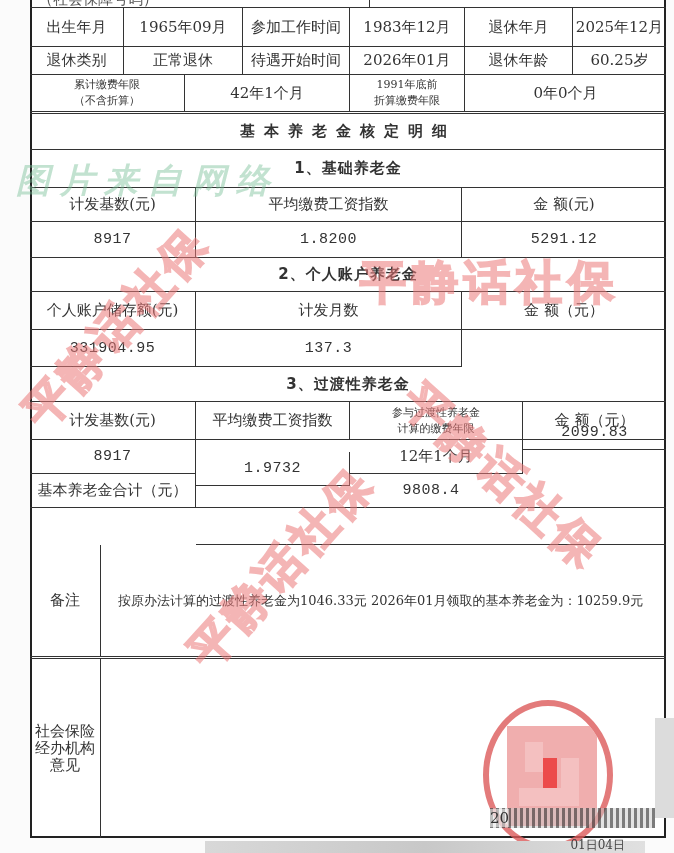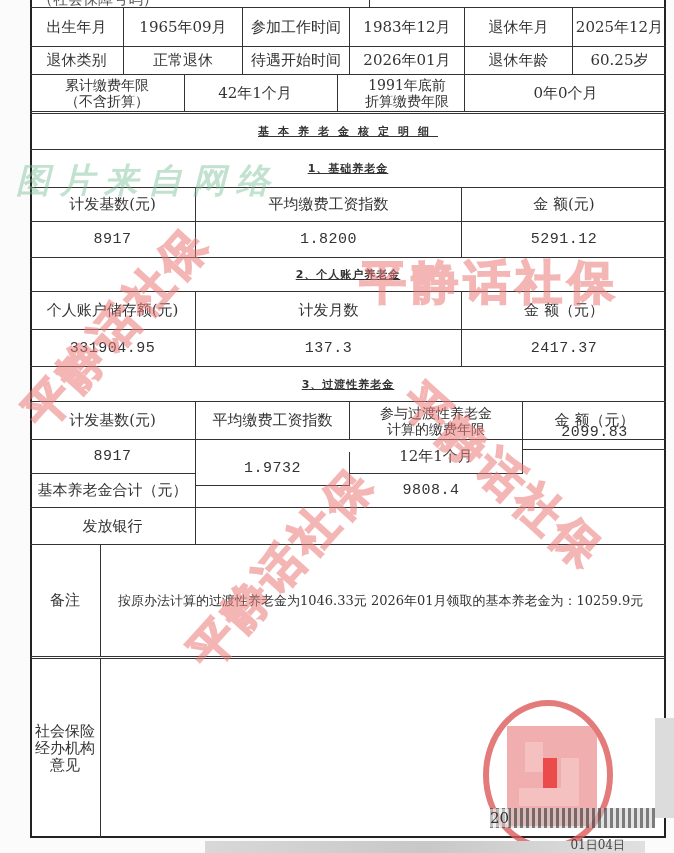--- a/index.html
+++ b/index.html
@@ -10,23 +10,23 @@
   }
   .page { position: absolute; left: 0; top: 0; width: 674px; height: 853px; background: #fbfbfb; }
   .frame { position: absolute; left: 30px; top: 0; width: 636px; height: 838px; border-left: 2px solid #222; border-right: 2px solid #222; border-bottom: 2px solid #222; box-sizing: border-box; background: #fff; }
   .cell {
     position: absolute; box-sizing: border-box;
     border-right: 1.5px solid #333; border-bottom: 1.5px solid #333;
     display: flex; align-items: center; justify-content: center; text-align: center;
     font-size: 15px; line-height: 17px; color: #333;
   }
   .cell.noright { border-right: none; }
-  .cell.bold { font-family: "DejaVu Sans", "Liberation Sans", sans-serif; font-weight: bold; font-size: 11px; letter-spacing: 1px; text-decoration: underline; }
+  .cell.bold { font-family: "DejaVu Sans", "Liberation Sans", sans-serif; font-weight: bold; font-size: 15px; letter-spacing: 1px; }
   .cell.heading { letter-spacing: 9px; }
-  .cell.small { font-size: 14px; line-height: 16px; }
+  .cell.small { font-size: 11px; line-height: 16px; }
   .num { font-family: "Liberation Mono", "DejaVu Sans Mono", monospace; font-size: 15px; letter-spacing: 0.5px; }
   .topcap { position: absolute; left: 30px; top: 0; width: 340px; height: 7px; border-right: 1.5px solid #333; overflow: hidden; box-sizing: border-box; }
   .topcap span { position: absolute; top: -10px; left: 8px; font-size: 15px; color: #555; }
   .dbl { position: absolute; left: 30px; width: 636px; height: 3px; border-top: 1.5px solid #333; border-bottom: 1.5px solid #333; box-sizing: border-box; }
   .watermark {
     position: absolute; font-family: "DejaVu Sans", "Liberation Sans", sans-serif; font-weight: bold;
     color: transparent; -webkit-text-stroke: 2px rgba(235,120,120,0.55); pointer-events: none; white-space: nowrap;
   }
   .watermark.green { -webkit-text-stroke: 0; color: rgba(120,190,150,0.45); font-style: italic; }
   .stamp {
@@ -64,21 +64,21 @@
   <div class="cell" style="left:124px;top:47px;width:119px;height:28px;">正常退休</div>
   <div class="cell" style="left:243px;top:47px;width:107px;height:28px;">待遇开始时间</div>
   <div class="cell" style="left:350px;top:47px;width:115px;height:28px;">2026年01月</div>
   <div class="cell" style="left:465px;top:47px;width:108px;height:28px;">退休年龄</div>
   <div class="cell noright" style="left:573px;top:47px;width:93px;height:28px;">60.25岁</div>
 
   <div class="cell small" style="left:30px;top:75px;width:155px;height:37px;flex-direction:column;">
     <span>累计缴费年限</span>
     <span>（不含折算）</span>
   </div>
-  <div class="cell" style="left:173px;top:75px;width:165px;height:37px;text-align:center;">42年1个月</div>
+  <div class="cell" style="left:185px;top:75px;width:165px;height:37px;text-align:center;">42年1个月</div>
   <div class="cell small" style="left:350px;top:75px;width:115px;height:37px;flex-direction:column;">
     <span>1991年底前</span>
     <span>折算缴费年限</span>
   </div>
   <div class="cell noright" style="left:465px;top:75px;width:201px;height:37px;">0年0个月</div>
 
   <div class="dbl" style="top:111px;"></div>
 
   <div class="cell bold heading noright" style="left:30px;top:114px;width:636px;height:36px;">基本养老金核定明细</div>
 
@@ -89,39 +89,37 @@
   <div class="cell num" style="left:30px;top:222px;width:166px;height:36px;">8917</div>
   <div class="cell num" style="left:196px;top:222px;width:266px;height:36px;">1.8200</div>
   <div class="cell num noright" style="left:462px;top:222px;width:204px;height:36px;">5291.12</div>
 
   <div class="cell bold noright" style="left:30px;top:258px;width:636px;height:34px;">2、个人账户养老金</div>
   <div class="cell" style="left:30px;top:292px;width:166px;height:38px;">个人账户储存额(元)</div>
   <div class="cell" style="left:196px;top:292px;width:266px;height:38px;">计发月数</div>
   <div class="cell noright" style="left:462px;top:292px;width:204px;height:38px;">金 额（元）</div>
   <div class="cell num" style="left:30px;top:330px;width:166px;height:37px;">331904.95</div>
   <div class="cell num" style="left:196px;top:330px;width:266px;height:37px;">137.3</div>
-  <div class="cell num noright" style="left:462px;top:330px;width:204px;height:37px;">2417.37</div>
 
   <div class="cell bold noright" style="left:30px;top:367px;width:636px;height:35px;">3、过渡性养老金</div>
   <div class="cell" style="left:30px;top:402px;width:166px;height:38px;">计发基数(元)</div>
   <div class="cell" style="left:196px;top:402px;width:154px;height:38px;">平均缴费工资指数</div>
   <div class="cell small" style="left:350px;top:402px;width:173px;height:38px;flex-direction:column;">
     <span>参与过渡性养老金</span>
     <span>计算的缴费年限</span>
   </div>
   <div class="cell noright" style="left:523px;top:402px;width:143px;height:38px;">金 额（元）</div>
   <div class="cell num" style="left:30px;top:440px;width:166px;height:34px;">8917</div>
   <div class="cell num" style="left:196px;top:440px;width:154px;height:34px;margin-top:12px;">1.9732</div>
   <div class="cell" style="left:350px;top:440px;width:173px;height:34px;">12年1个月</div>
   <div class="cell num noright" style="left:523px;top:416px;width:143px;height:34px;">2099.83</div>
 
   <div class="cell" style="left:30px;top:474px;width:166px;height:34px;">基本养老金合计（元）</div>
   <div class="cell num noright" style="left:196px;top:474px;width:470px;height:34px;">9808.4</div>
 
-  <div class="cell" style="left:30px;top:508px;width:166px;height:37px;">发放银行</div>
   <div class="cell noright" style="left:196px;top:508px;width:470px;height:37px;"></div>
 
   <div class="cell" style="left:30px;top:545px;width:71px;height:112px;">备注</div>
   <div class="cell noright small" style="left:101px;top:545px;width:565px;height:112px;justify-content:flex-start;padding-left:17px;font-size:13px;">按原办法计算的过渡性养老金为1046.33元 2026年01月领取的基本养老金为：10259.9元</div>
 
   <div class="dbl" style="top:656px;"></div>
 
   <div class="cell" style="left:30px;top:659px;width:71px;height:179px;flex-direction:column;border-bottom:none;">
     <span>社会保险</span>
     <span>经办机构</span>

